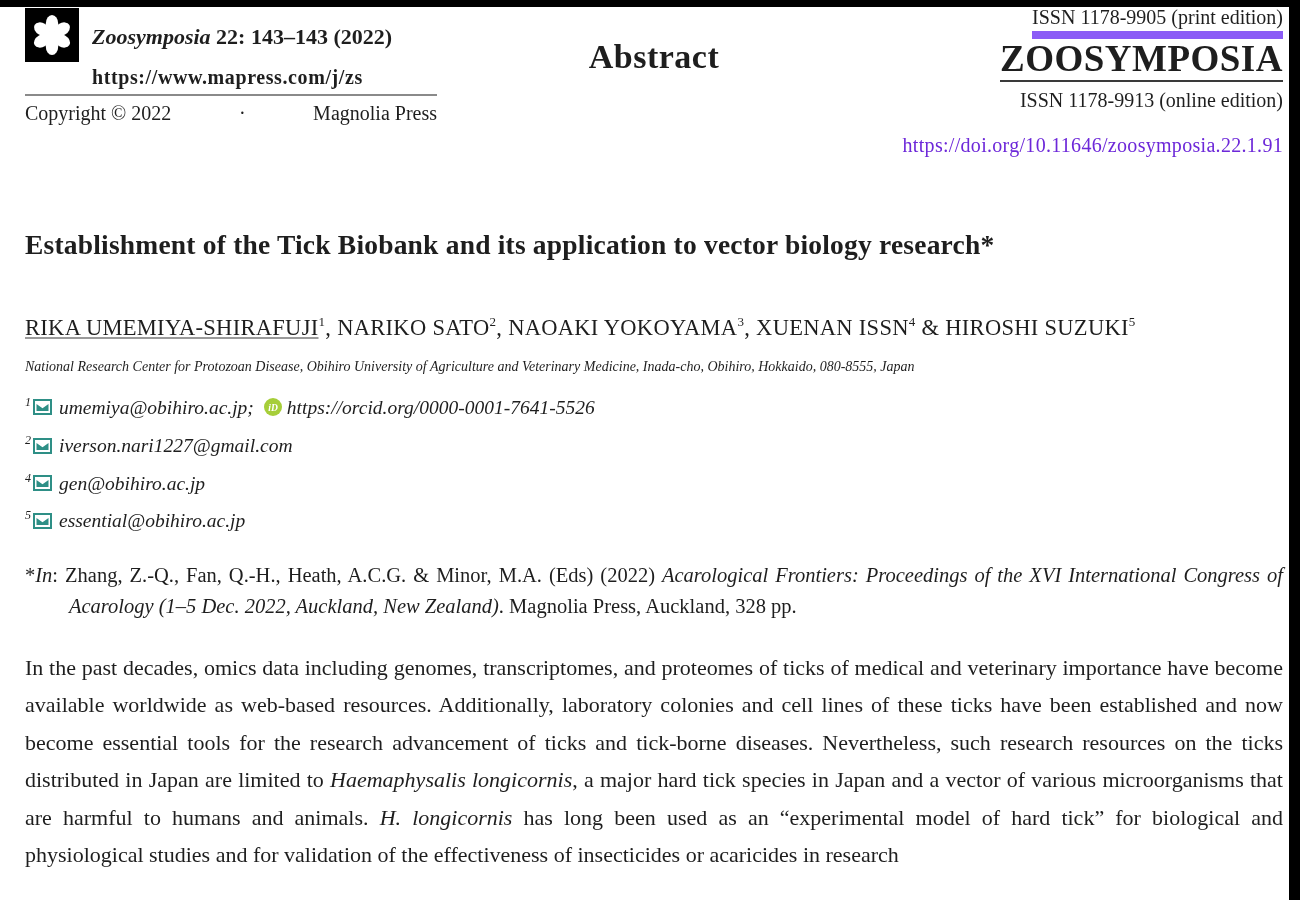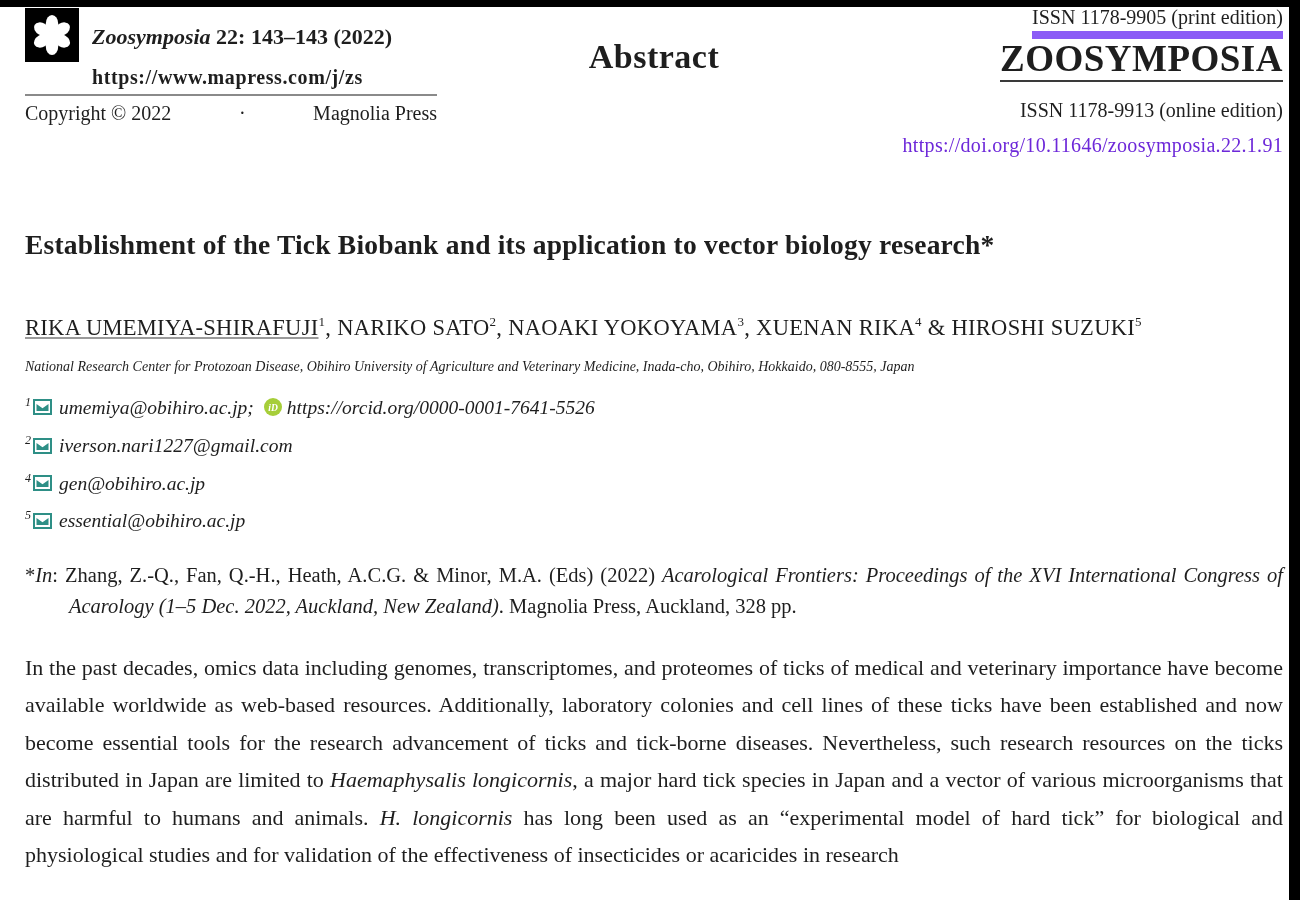--- a/index.html
+++ b/index.html
@@ -26,21 +26,21 @@
   .mast-url{font-size:20px;font-weight:bold;letter-spacing:0.6px;margin-top:16px;white-space:nowrap;}
   .mast-rule{border-top:2.5px solid #8a8a8a;margin-top:5px;width:100%;}
   .copyright-line{display:flex;justify-content:space-between;font-size:20px;margin-top:6px;}
   .mast-center{position:absolute;left:50%;transform:translateX(-50%);top:38px;}
   .abstract-head{font-size:34px;font-weight:bold;letter-spacing:0.5px;}
   .mast-right{position:absolute;right:0;top:6px;text-align:right;}
   .issn{font-size:20px;display:inline-block;white-space:nowrap;}
   .issn-print{border-bottom:8px solid #8b5cf6;padding-bottom:2px;}
   .zoosym{font-size:37px;font-weight:bold;letter-spacing:0.5px;line-height:1.08;
           border-bottom:2.5px solid #3a3a3a;display:inline-block;padding-bottom:1px;}
-  .issn-online{margin-top:17px;}
+  .issn-online{margin-top:7px;}
   .doi{ text-align:right;font-size:20px;color:#6d28d9;margin-top:16px;letter-spacing:0.3px;}
 
   
   .title{font-size:27.5px;font-weight:bold;margin:72px 0 0 0;letter-spacing:0.2px;}
   .authors{margin-top:44px;font-size:22.5px;line-height:34px;text-align:justify;letter-spacing:0.3px;}
   .authors .u{text-decoration:underline;text-decoration-color:#9a9a9a;}
   .authors sup{font-size:13px;}
   .affiliation{font-style:italic;font-size:14px;line-height:30px;margin-top:7px;text-align:justify;}
   .contacts{margin-top:5px;}
   .contact-row{font-style:italic;font-size:19.5px;line-height:31px;white-space:nowrap;}
@@ -98,21 +98,21 @@
         <div><span class="issn issn-print">ISSN 1178-9905 (print edition)</span></div>
         <div><span class="zoosym">ZOOSYMPOSIA</span></div>
         <div><span class="issn issn-online">ISSN 1178-9913 (online edition)</span></div>
       </div>
     </header>
 
     <div class="doi">https://doi.org/10.11646/zoosymposia.22.1.91</div>
 
     <h1 class="title">Establishment of the Tick Biobank and its application to vector biology research*</h1>
 
-    <div class="authors"><span class="u">RIKA UMEMIYA-SHIRAFUJI</span><sup>1</sup><span>, </span><span>NARIKO SATO</span><sup>2</sup><span>, </span><span>NAOAKI YOKOYAMA</span><sup>3</sup><span>, </span><span>XUENAN RIKA</span><sup>4</sup><span> &amp; </span><span>HIROSHI SUZUKI</span><sup>5</sup></div>
+    <div class="authors"><span class="u">RIKA UMEMIYA-SHIRAFUJI</span><sup>1</sup><span>, </span><span>NARIKO SATO</span><sup>2</sup><span>, </span><span>NAOAKI YOKOYAMA</span><sup>3</sup><span>, </span><span>XUENAN ISSN</span><sup>4</sup><span> &amp; </span><span>HIROSHI SUZUKI</span><sup>5</sup></div>
 
     <div class="affiliation">National Research Center for Protozoan Disease, Obihiro University of Agriculture and Veterinary Medicine, Inada-cho, Obihiro, Hokkaido, 080-8555, Japan</div>
 
     <div class="contacts">
         <div class="contact-row"><sup>1</sup><span class="icon-env"><svg width="19" height="16" viewBox="0 0 19 16">
               <rect x="1" y="1" width="17" height="14" fill="#fff" stroke="#2E8F86" stroke-width="2"></rect>
               <path d="M3.5 5 L9.5 9.2 L15.5 5 L15.5 12 L3.5 12 Z" fill="#2E8F86"></path>
             </svg></span><span>umemiya@obihiro.ac.jp;</span><span class="icon-orcid"><svg width="18" height="18" viewBox="0 0 18 18">
               <circle cx="9" cy="9" r="9" fill="#A6CE39"></circle>
               <text x="9" y="12.6" font-size="9.5" font-weight="bold" font-style="italic" fill="#fff" text-anchor="middle">iD</text>

